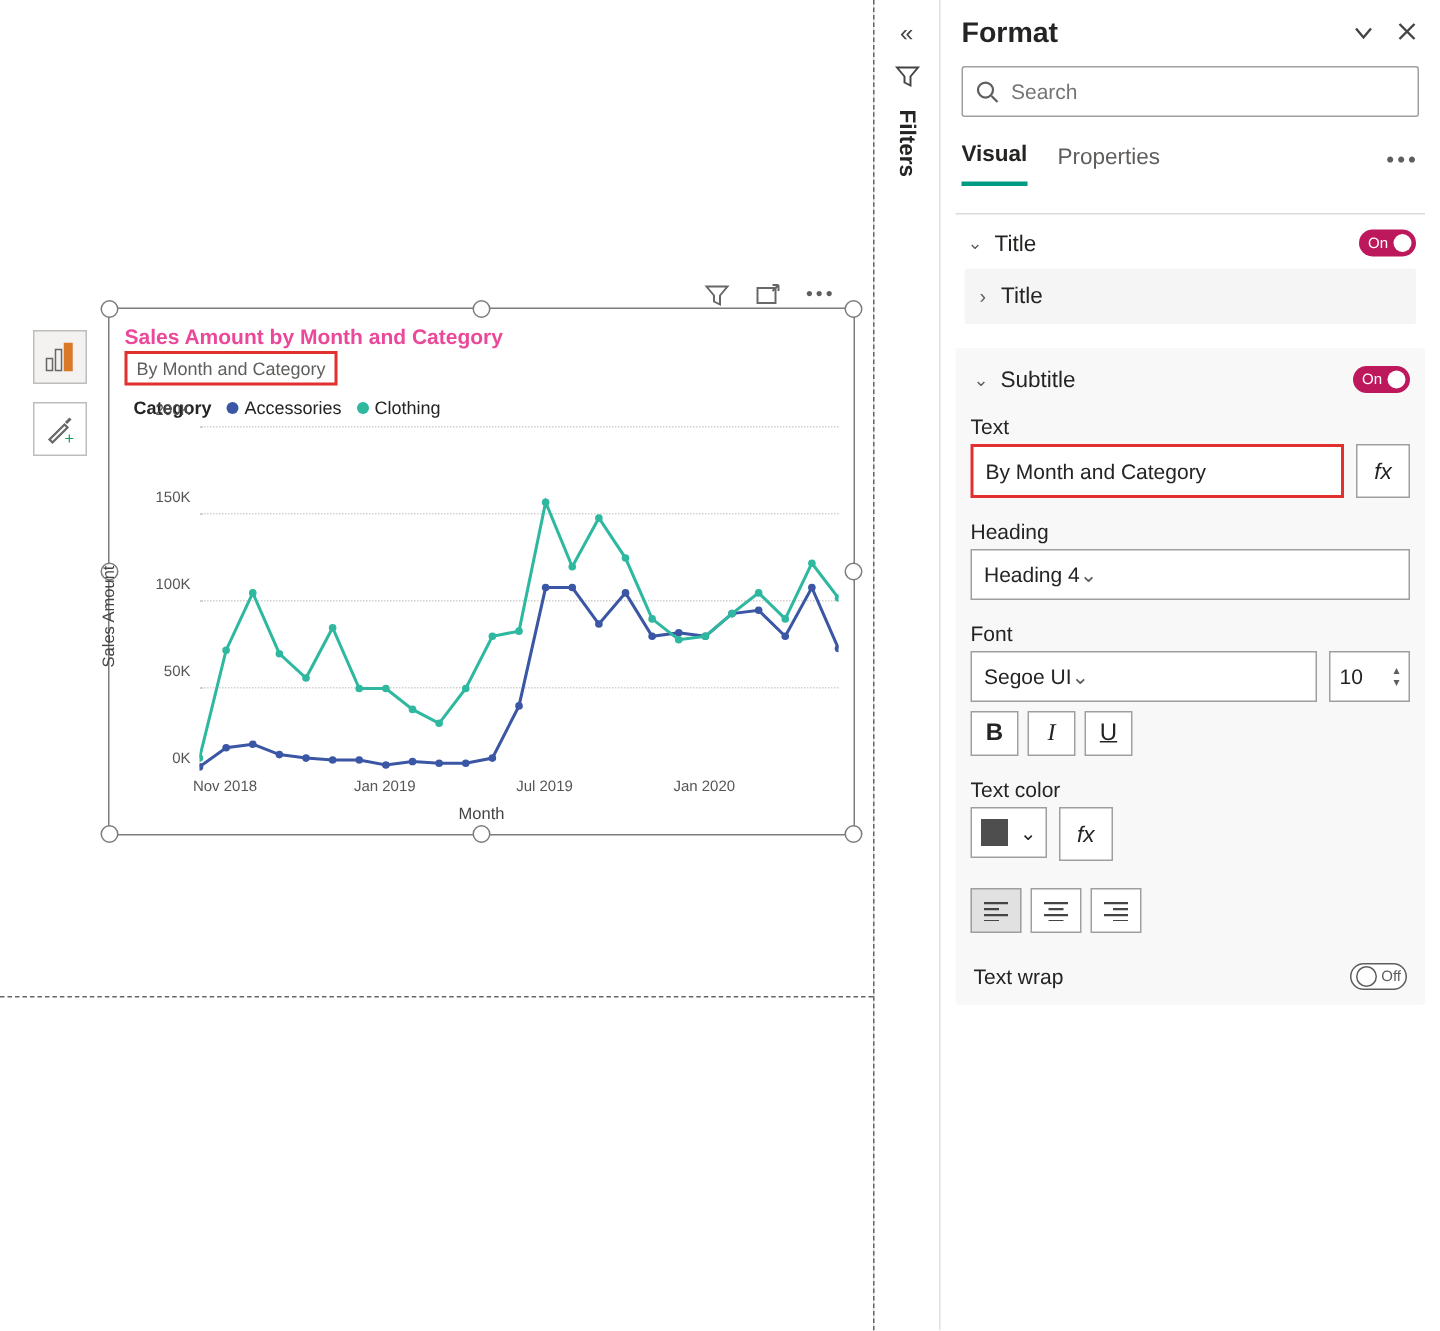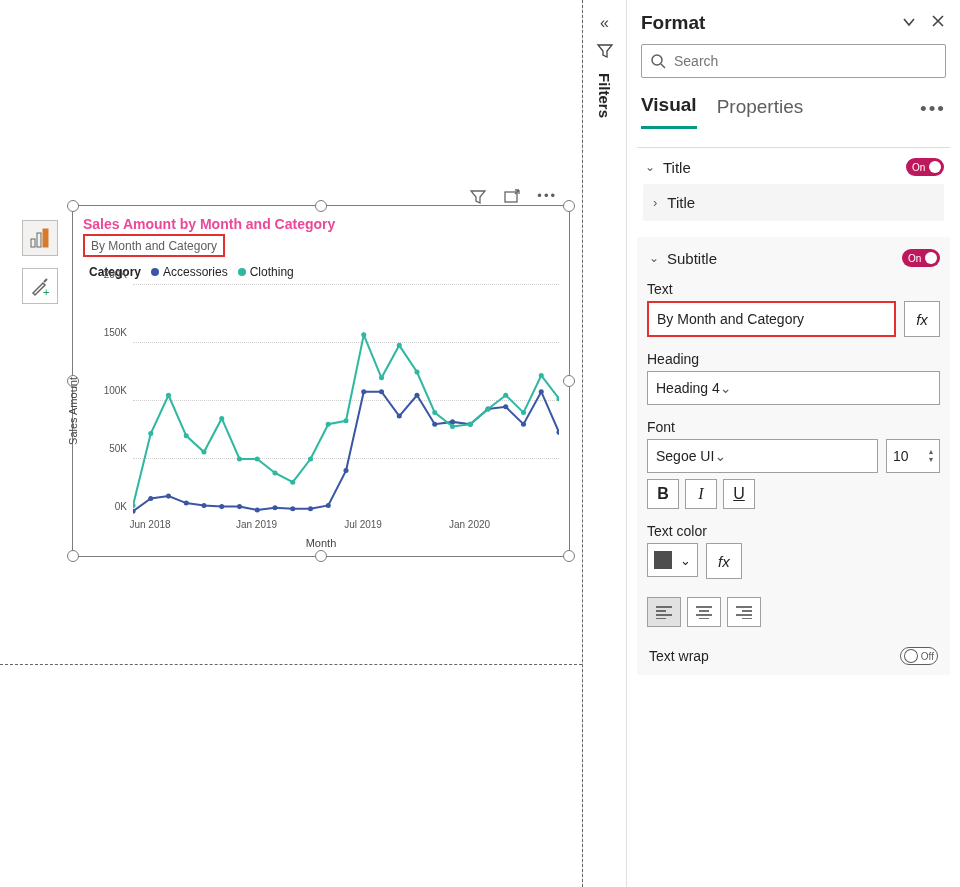--- a/index.html
+++ b/index.html
@@ -146,21 +146,21 @@
     padding: 0 8px; gap: 8px; color: #605e5c;
   }
   .search input {
     border: none; outline: none; flex: 1; font-size: 14px;
     background: transparent; font-family: inherit;
     color: #252423;
   }
   .tabs-row {
     display: flex; align-items: center;
     padding: 0 14px; gap: 20px;
-    font-size: 19px;
+    font-size: 15px;
     text-align: right;
   }
   .tab { padding: 6px 0 10px 0; color: #605e5c; }
   .tab.active { color: #252423; font-weight: 600; border-bottom: 3px solid #009b82; }
   .tabs-more { margin-left: auto; color: #605e5c; letter-spacing: 2px; }
   .panel-scroll {
     padding: 18px 10px 10px 10px;
     flex: 1; overflow: auto;
     display: flex; flex-direction: column; gap: 12px;
   }
@@ -396,21 +396,21 @@
                 <circle cx="315.0" cy="140.3" r="2.5" fill="#2fb8a0"></circle>
                 <circle cx="332.5" cy="138.0" r="2.5" fill="#2fb8a0"></circle>
                 <circle cx="350.0" cy="123.0" r="2.5" fill="#2fb8a0"></circle>
                 <circle cx="367.5" cy="109.3" r="2.5" fill="#2fb8a0"></circle>
                 <circle cx="385.0" cy="126.5" r="2.5" fill="#2fb8a0"></circle>
                 <circle cx="402.5" cy="89.7" r="2.5" fill="#2fb8a0"></circle>
                 <circle cx="420.0" cy="112.7" r="2.5" fill="#2fb8a0"></circle>
               </svg>
         </div>
         <div class="x-axis">
-          <span class="x-tick" style="left:4%">Jun 2018</span>
+          <span class="x-tick" style="left:4%">Nov 2018</span>
           <span class="x-tick" style="left:29%">Jan 2019</span>
           <span class="x-tick" style="left:54%">Jul 2019</span>
           <span class="x-tick" style="left:79%">Jan 2020</span>
         </div>
       </div>
       <div class="x-axis-title">Month</div>
     </div>
   </div>
   </div>
 

